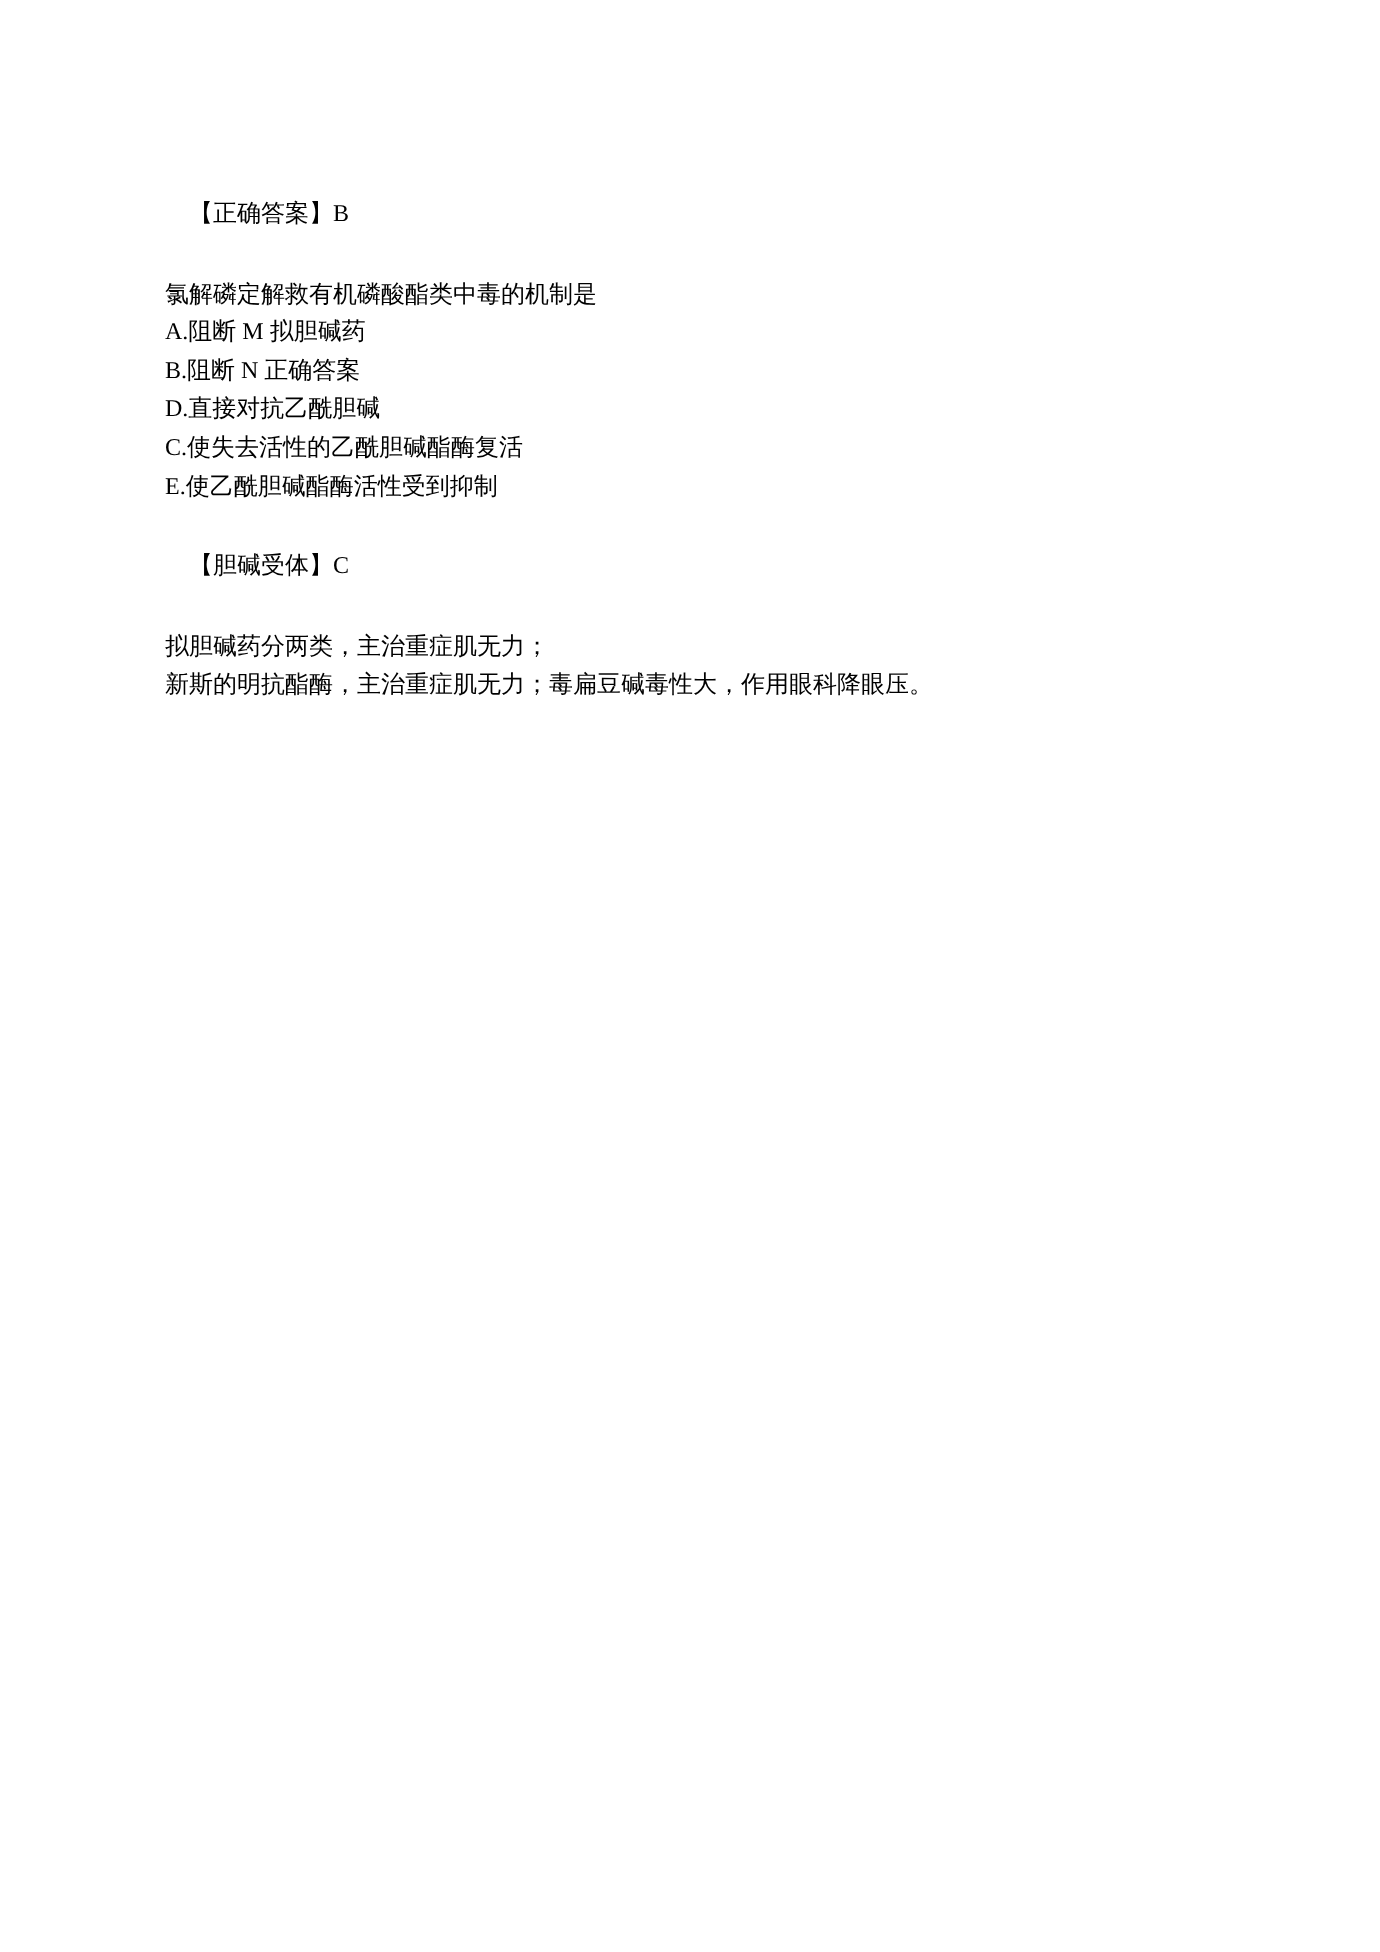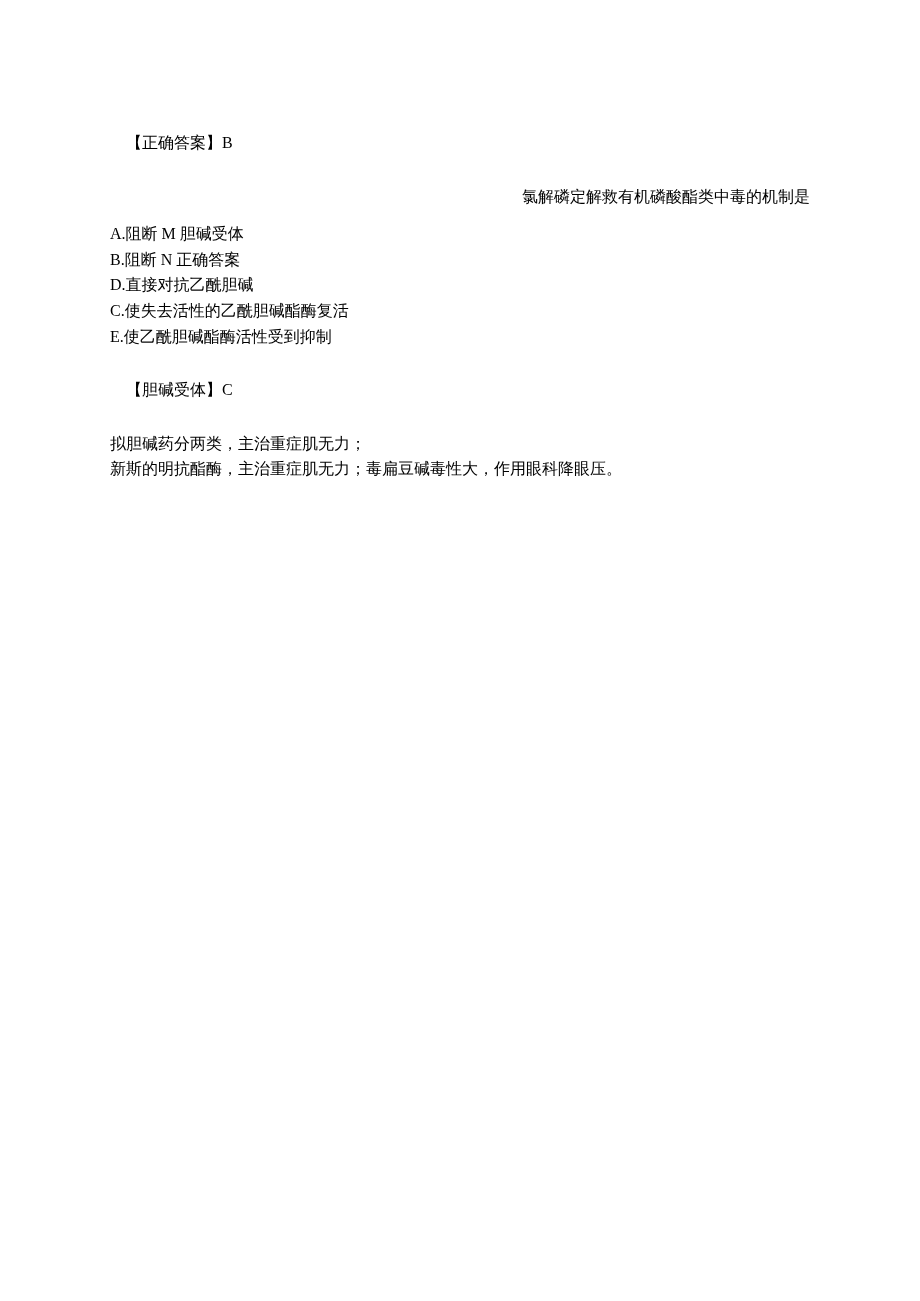--- a/index.html
+++ b/index.html
@@ -15,22 +15,21 @@
       font-size: 16px;
       line-height: 1.6;
       color: #000000;
       padding: 130px 110px 0 110px;
     }
     .answer-line {
       margin-bottom: 28px;
       text-indent: 1em;
     }
     .question-stem {
-      margin-bottom: 12px;
-      text-align: right;
+      margin-bottom: 0;
     }
     .option {
       margin-bottom: 0;
     }
     .options-block {
       margin-bottom: 28px;
     }
     .note-section {
       margin-top: 0;
     }
@@ -38,21 +37,21 @@
       margin-bottom: 0;
     }
   </style>
 </head>
 <body>
 
 <div class="answer-line">【正确答案】B</div>
 
 <div class="options-block">
   <div class="question-stem">氯解磷定解救有机磷酸酯类中毒的机制是</div>
-  <div class="option">A.阻断 M 胆碱受体</div>
+  <div class="option">A.阻断 M 拟胆碱药</div>
   <div class="option">B.阻断 N 正确答案</div>
   <div class="option">D.直接对抗乙酰胆碱</div>
   <div class="option">C.使失去活性的乙酰胆碱酯酶复活</div>
   <div class="option">E.使乙酰胆碱酯酶活性受到抑制</div>
 </div>
 
 <div class="answer-line">【胆碱受体】C</div>
 
 <div class="note-section">
   <div class="note-line">拟胆碱药分两类，主治重症肌无力；</div>

